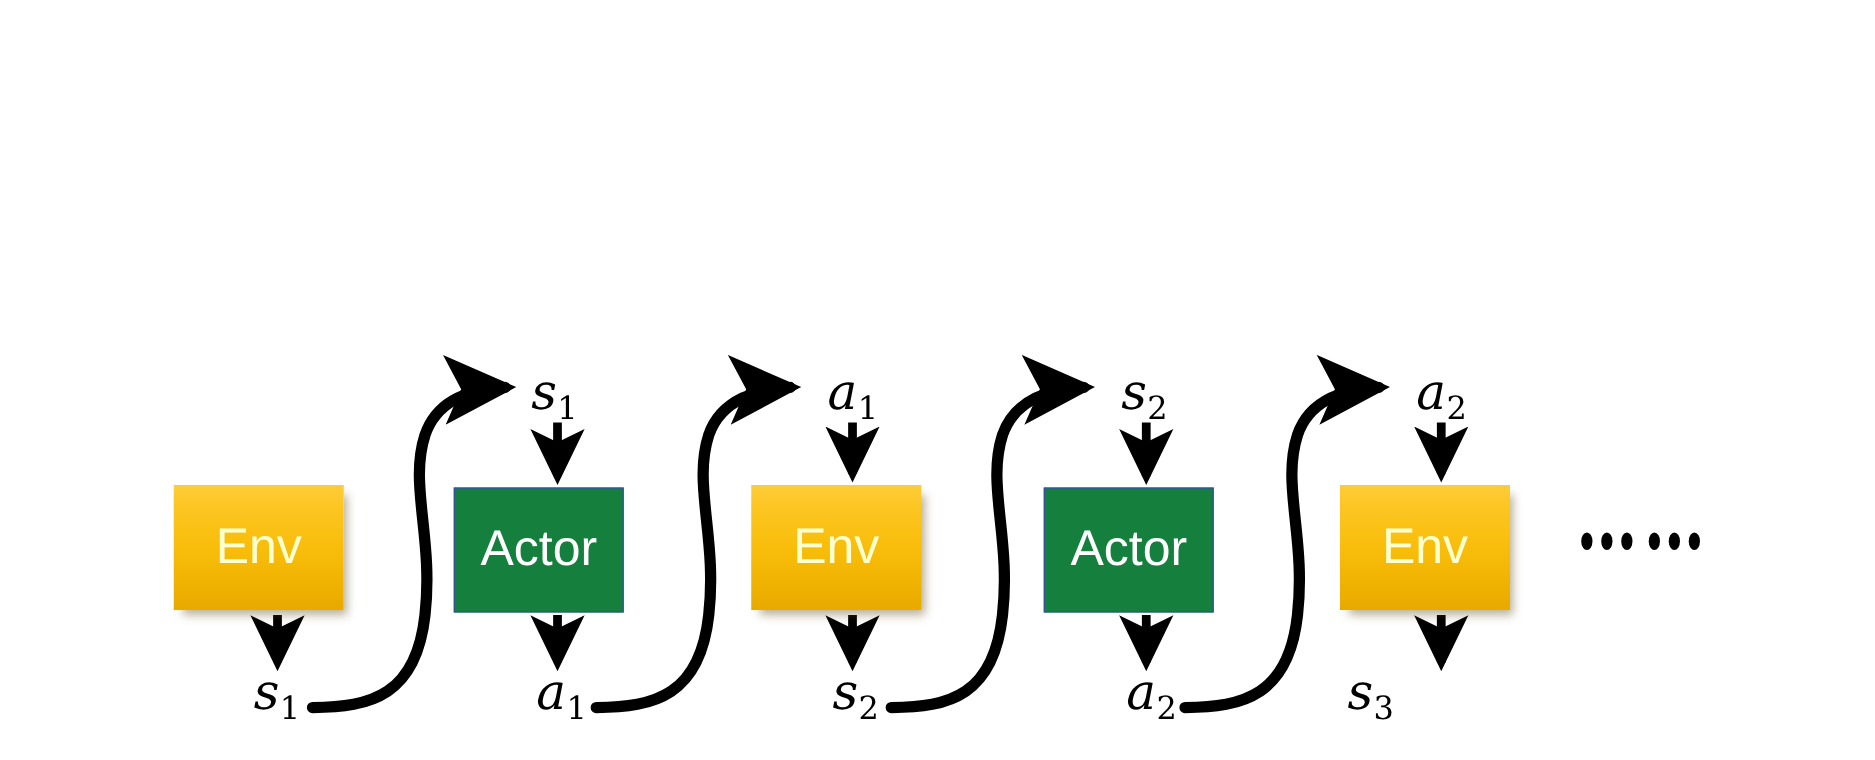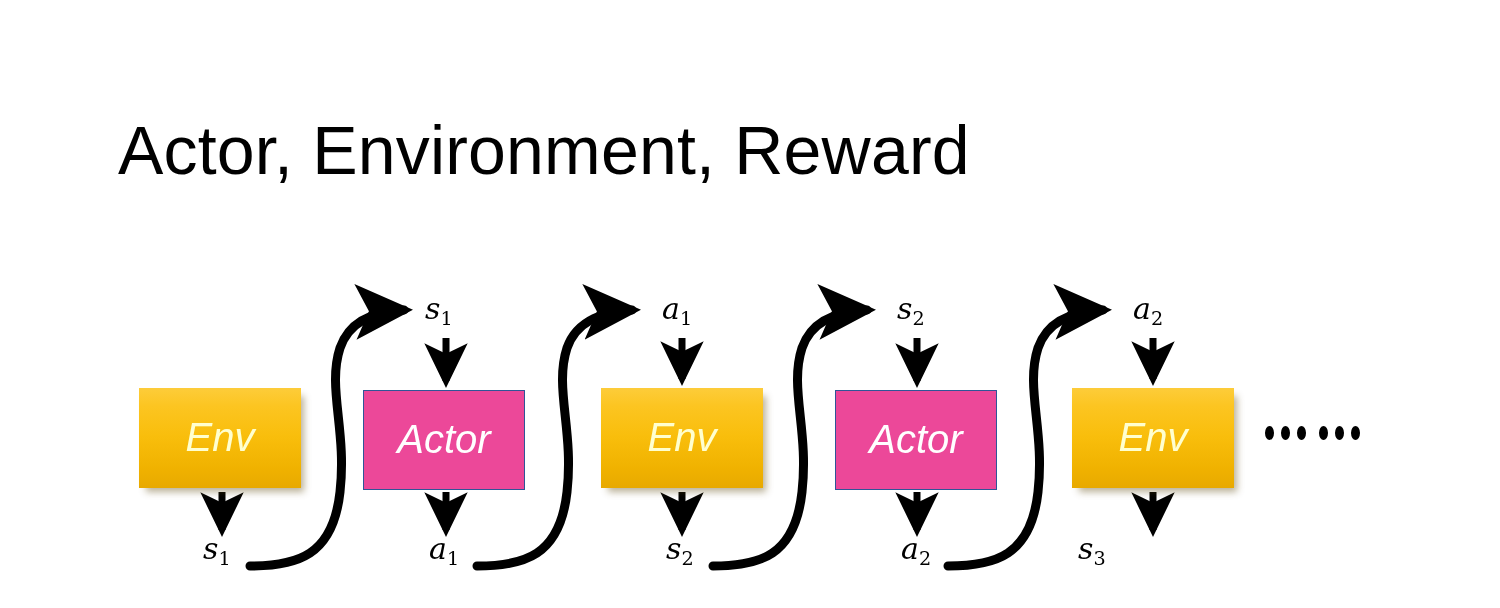--- a/index.html
+++ b/index.html
@@ -48,60 +48,59 @@
     position: absolute;
     left: 0; top: 0;
     width: 1500px;
     height: 608px;
     pointer-events: none;
   }
 
   
   .node {
     position: absolute;
-    width: 162px;
+    width: 136px;
     height: 100px;
     box-sizing: border-box;
     display: flex;
     align-items: center;
     justify-content: center;
     font-family: "Liberation Sans", sans-serif;
     font-weight: 400;
     font-size: 40px;
     line-height: 1;
-    font-style: italic;
   }
   .node .node-label {
     display: block;
     transform: translateY(-1px);
   }
 
   .node.env {
     background: linear-gradient(180deg,
                 #FDCC3A 0%,
                 #FCC521 18%,
                 #F9BE0C 48%,
                 #F0B200 80%,
                 #E8A900 100%);
     color: #FFFFCF;
     box-shadow: 5px 6px 7px -2px rgba(90,70,10,0.42);
     border: 0;
   }
   .node.actor {
-    background: #ec4899;
+    background: #15803d;
     color: #FFFFFF;
     border: 1.5px solid #2F5597;
   }
 
   
   .sym {
     position: absolute;
     font-family: "DejaVu Serif", "Liberation Serif", serif;
     font-style: italic;
-    font-size: 30px;
+    font-size: 40px;
     color: #000000;
     white-space: nowrap;
     line-height: 1;
     letter-spacing: 0px;
   }
   .sym .sub {
     font-size: 0.64em;
     font-style: normal;
     vertical-align: baseline;
     position: relative;
@@ -128,21 +127,20 @@
     display: block;
   }
   #ellipsis .dot + .dot { margin-left: 7px; }
   #ellipsis .dot.gap { margin-left: 13px; }
 </style>
 </head>
 <body>
 
 <div id="slide">
 
-  <div id="slide-title">Actor, Environment, Reward</div>
 
   <div id="diagram">
 
     <svg id="edges" viewBox="0 0 1500 608">
       <defs>
         <marker id="ah" markerWidth="7" markerHeight="7" refX="5.4" refY="3.5" orient="auto" markerUnits="strokeWidth">
           <path d="M0,0.4 L6.4,3.5 L0,6.6 L1.5,3.5 Z" fill="#000000"></path>
         </marker>
       </defs>
 

